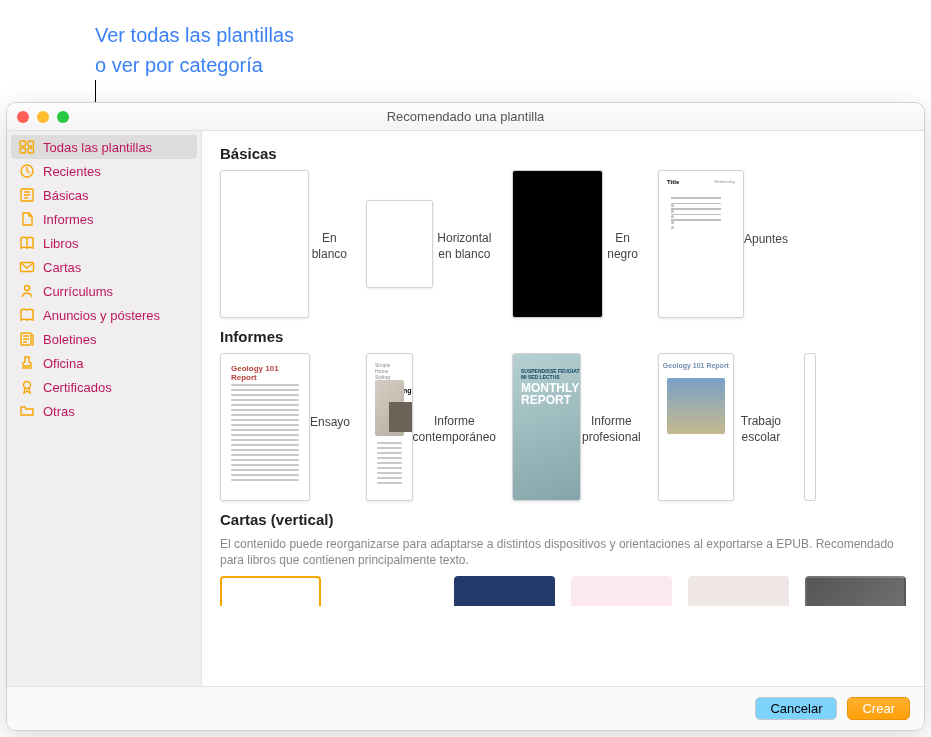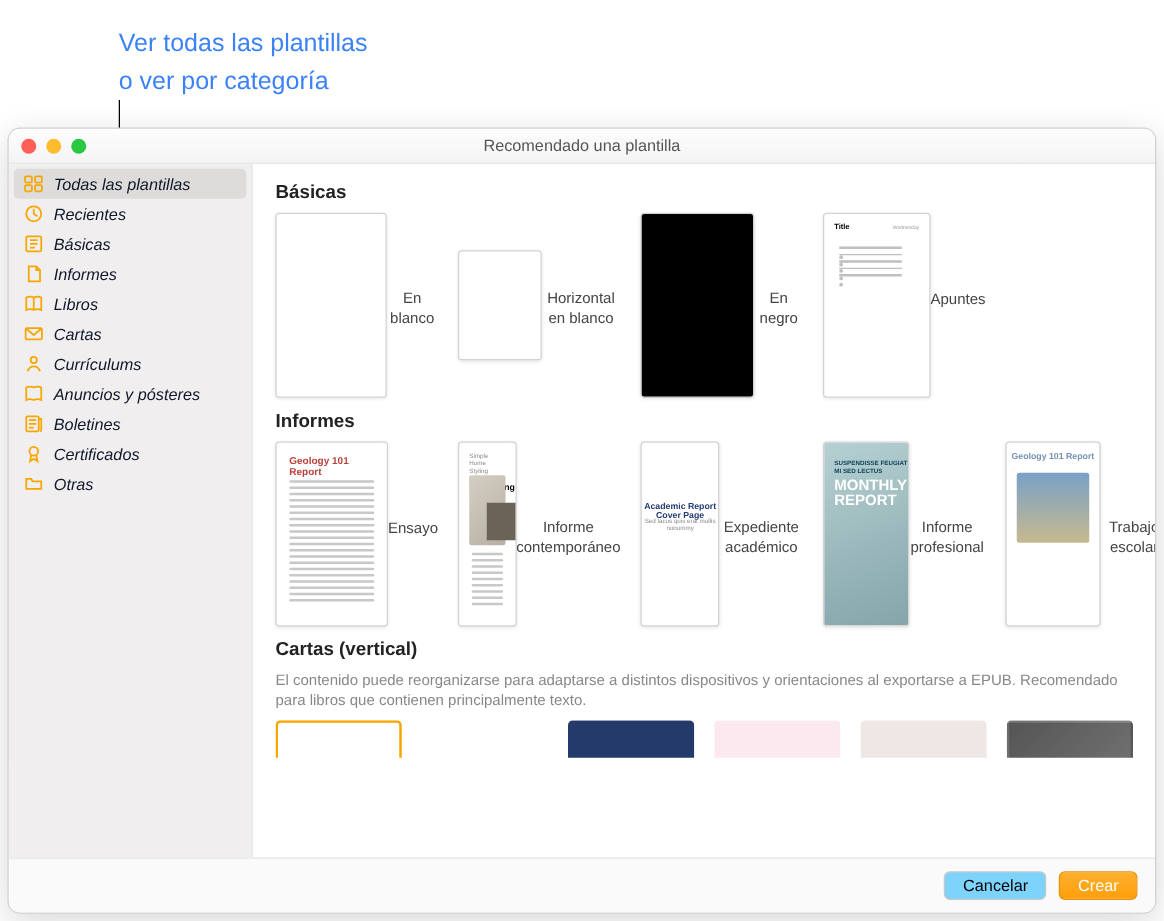--- a/index.html
+++ b/index.html
@@ -72,24 +72,23 @@
     .sidebar{
       width: 195px;
       background:#f0eeee;
       border-right:1px solid #e3e3e3;
       padding-top:4px;
     }
     .side-item{
       display:flex;align-items:center;
       gap:8px;
       padding:4px 12px;
-      color:#0f172a;
+      color:#be185d;
       font-size:13px;
       cursor:default;
-      font-style:italic;
     }
     .side-item.selected{
       background:#dedcdb;
       border-radius:4px;
       margin:0 4px;
       padding:4px 8px;
     }
     .side-icon{
       width:16px;height:16px;display:flex;align-items:center;justify-content:center;
     }
@@ -269,20 +268,29 @@
         <span class="side-icon">
           <svg viewBox="0 0 16 16" fill="none" stroke="#f7a600" stroke-width="1.4">
               <rect x="2" y="2" width="10" height="12" rx="1"></rect>
               <path d="M4 5h6M4 8h6M4 11h4"></path>
               <path d="M12 4h2v9a1 1 0 0 1-1 1"></path>
             </svg>
         </span>
         <span>Boletines</span>
       </div>
 
+      <div class="side-item">
+        <span class="side-icon">
+          <svg viewBox="0 0 16 16" fill="none" stroke="#f7a600" stroke-width="1.4">
+              <path d="M6 2h4v5l2 1v3H4V8l2-1z"></path>
+              <path d="M3 13h10"></path>
+            </svg>
+        </span>
+        <span>Oficina</span>
+      </div>
 
       <div class="side-item">
         <span class="side-icon">
           <svg viewBox="0 0 16 16" fill="none" stroke="#f7a600" stroke-width="1.4">
               <circle cx="8" cy="6" r="3.5"></circle>
               <path d="M6 9l-1 5 3-2 3 2-1-5"></path>
             </svg>
         </span>
         <span>Certificados</span>
       </div>
@@ -371,27 +379,20 @@
                 <span></span>
                 <span></span>
                 <span></span>
                 <span></span>
                 <span></span>
                 <span></span>
                 <span></span>
               </div>
           </div>
           <div class="tpl-label">Informe contemporáneo</div>
-        </div>
-        <div class="tpl">
-          <div class="thumb">
-            <div class="academic">Academic Report Cover Page</div>
-            <div class="academic-sub">Sed lacus quis erat mollis nonummy</div>
-          </div>
-          <div class="tpl-label">Expediente académico</div>
         </div>
         <div class="tpl">
           <div class="thumb prof">
             <div class="pre">SUSPENDISSE FEUGIAT MI SED LECTUS</div>
             <div class="banner">MONTHLY REPORT</div>
           </div>
           <div class="tpl-label">Informe profesional</div>
         </div>
         <div class="tpl">
           <div class="thumb school">

